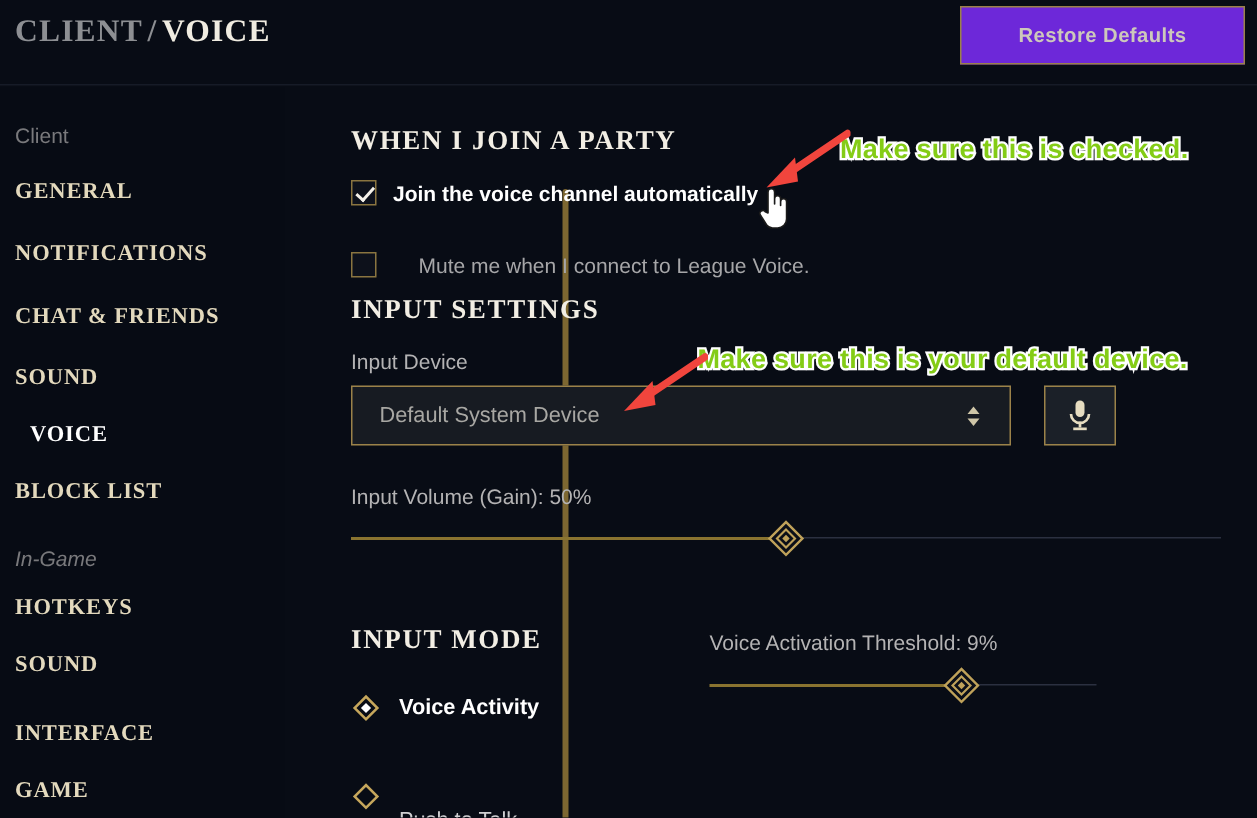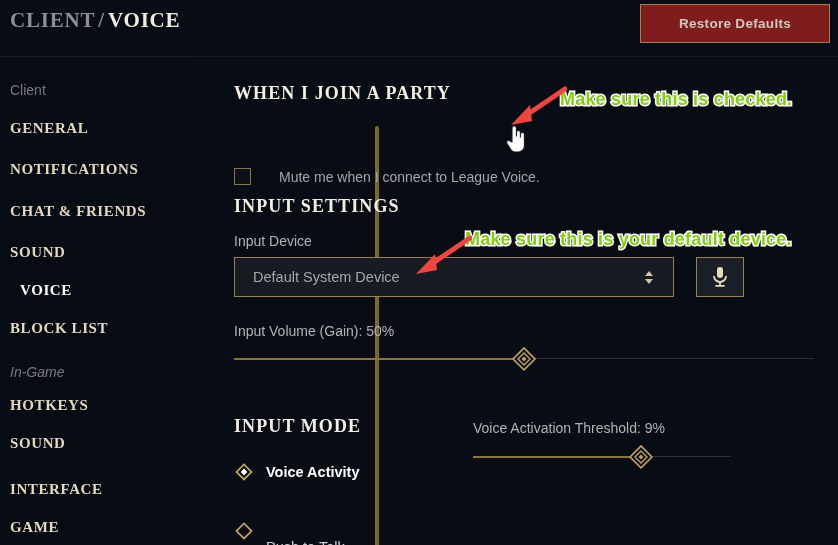--- a/index.html
+++ b/index.html
@@ -22,21 +22,21 @@
     font-family: "Liberation Serif", serif;
     font-size: 21px; font-weight: bold; letter-spacing: 0.8px;
   }
   .bc-parent { color: #8d8f93; }
   .bc-sep { color: #8d8f93; padding: 0 3px; }
   .bc-current { color: #f0ece1; }
 
   .restore-btn {
     position: absolute; right: 8px; top: 4px;
     width: 190px; height: 39px;
-    background: #7f1d1d;
+    background: #6d28d9;
     border: 1px solid #9b8249;
     color: #cdc8bb;
     font-size: 13.5px; font-weight: bold;
     letter-spacing: 0.3px;
     cursor: pointer;
     display: flex; align-items: center; justify-content: center;
   }
 
   
   .sidebar {
@@ -177,20 +177,24 @@
 
   <div class="main">
 
     <div class="section-title" style="position:absolute; left:44px; top:25px;">WHEN I JOIN A PARTY</div>
 
     <div class="checkrow" style="position:absolute; left:44px; top:110px;">
       <span class="checkbox"></span>
       <span class="checklabel off">Mute me when I connect to League Voice.</span>
     </div>
 
+    <div class="checkrow" style="position:absolute; left:44px; top:62px;">
+      <span class="checkbox checked"></span>
+      <span class="checklabel on">Join the voice channel automatically</span>
+    </div>
 
     <div class="section-title" style="position:absolute; left:44px; top:138px;">INPUT SETTINGS</div>
 
     <div class="field-label" style="position:absolute; left:44px; top:175px;">Input Device</div>
 
     <div class="select-box" style="position:absolute; left:44px; top:199px;">
       <span class="select-value" title="Default System Device">Default System Device</span>
       <span class="stepper">
         <span class="chev up"></span>
           <span class="chev dn"></span>

